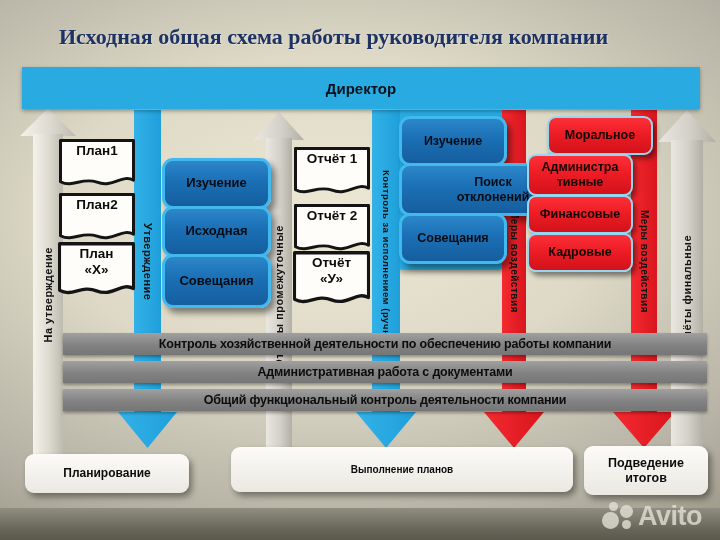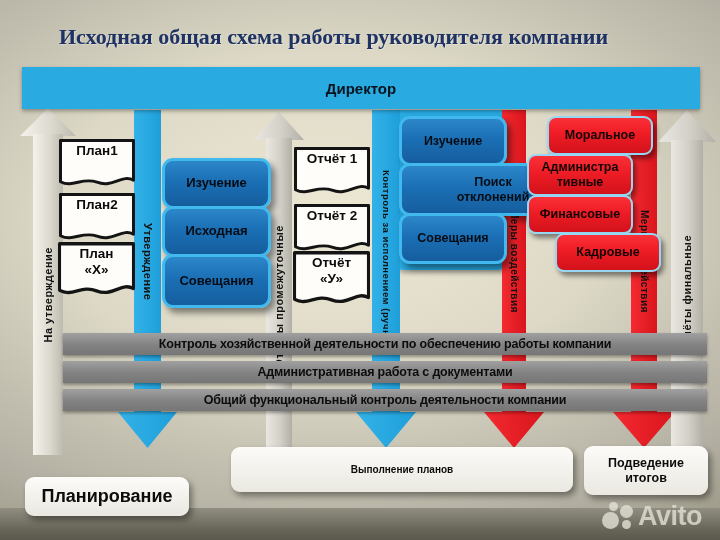--- a/index.html
+++ b/index.html
@@ -142,37 +142,37 @@
 
   <div class="abs strip redfill" style="left:502px;top:110px;width:24px;height:303px;">
     <span class="vlab vdn" style="font-size:10px;">Меры воздействия</span>
   </div>
   <div class="abs ah ah-dn redfill" style="left:484px;top:412px;width:60px;height:36px;"></div>
 
   <div class="abs redbox" style="left:527px;top:116px;width:102px;height:35px;margin-left:20px;">Моральное</div>
   <div class="abs redbox" style="left:527px;top:154px;width:102px;height:38px;">Администра
 тивные</div>
   <div class="abs redbox" style="left:527px;top:195px;width:102px;height:35px;">Финансовые</div>
-  <div class="abs redbox" style="left:527px;top:233px;width:102px;height:35px;margin-left:28px;">Кадровые</div>
+  <div class="abs redbox" style="left:527px;top:233px;width:102px;height:35px;">Кадровые</div>
 
   <div class="abs strip redfill" style="left:631px;top:110px;width:26px;height:303px;">
     <span class="vlab vdn" style="font-size:10px;">Меры воздействия</span>
   </div>
   <div class="abs ah ah-dn redfill" style="left:613px;top:412px;width:62px;height:36px;"></div>
 
   <div class="abs ah ah-up graygrad" style="left:658px;top:110px;width:58px;height:32px;"></div>
   <div class="abs strip graygrad" style="left:671px;top:140px;width:32px;height:307px;">
     <span class="vlab vup" style="font-size:11px;">Отчёты финальные</span>
   </div>
 
   <div class="abs graybar" style="top:333px;">Контроль хозяйственной деятельности по обеспечению работы компании</div>
   <div class="abs graybar" style="top:361px;">Административная работа с документами</div>
   <div class="abs graybar" style="top:389px;">Общий функциональный контроль  деятельности компании</div>
 
-  <div class="abs stagebox" style="left:25px;top:454px;width:164px;height:39px;font-size:18px;margin-top:23px;">Планирование</div>
+  <div class="abs stagebox" style="left:25px;top:454px;width:164px;height:39px;font-size:12px;">Планирование</div>
   <div class="abs stagebox" style="left:231px;top:447px;width:342px;height:45px;font-size:10px;">Выполнение планов</div>
   <div class="abs stagebox" style="left:584px;top:446px;width:124px;height:49px;font-size:12.5px;">Подведение
 итогов</div>
 
   <div class="abs footer"></div>
   <div class="abs avito">
     <span class="dot" style="left:9px;top:3px;width:9px;height:9px;"></span>
     <span class="dot" style="left:20px;top:6px;width:13px;height:13px;"></span>
     <span class="dot" style="left:2px;top:13px;width:17px;height:17px;"></span>
     <span class="dot" style="left:22px;top:21px;width:9px;height:9px;"></span>

